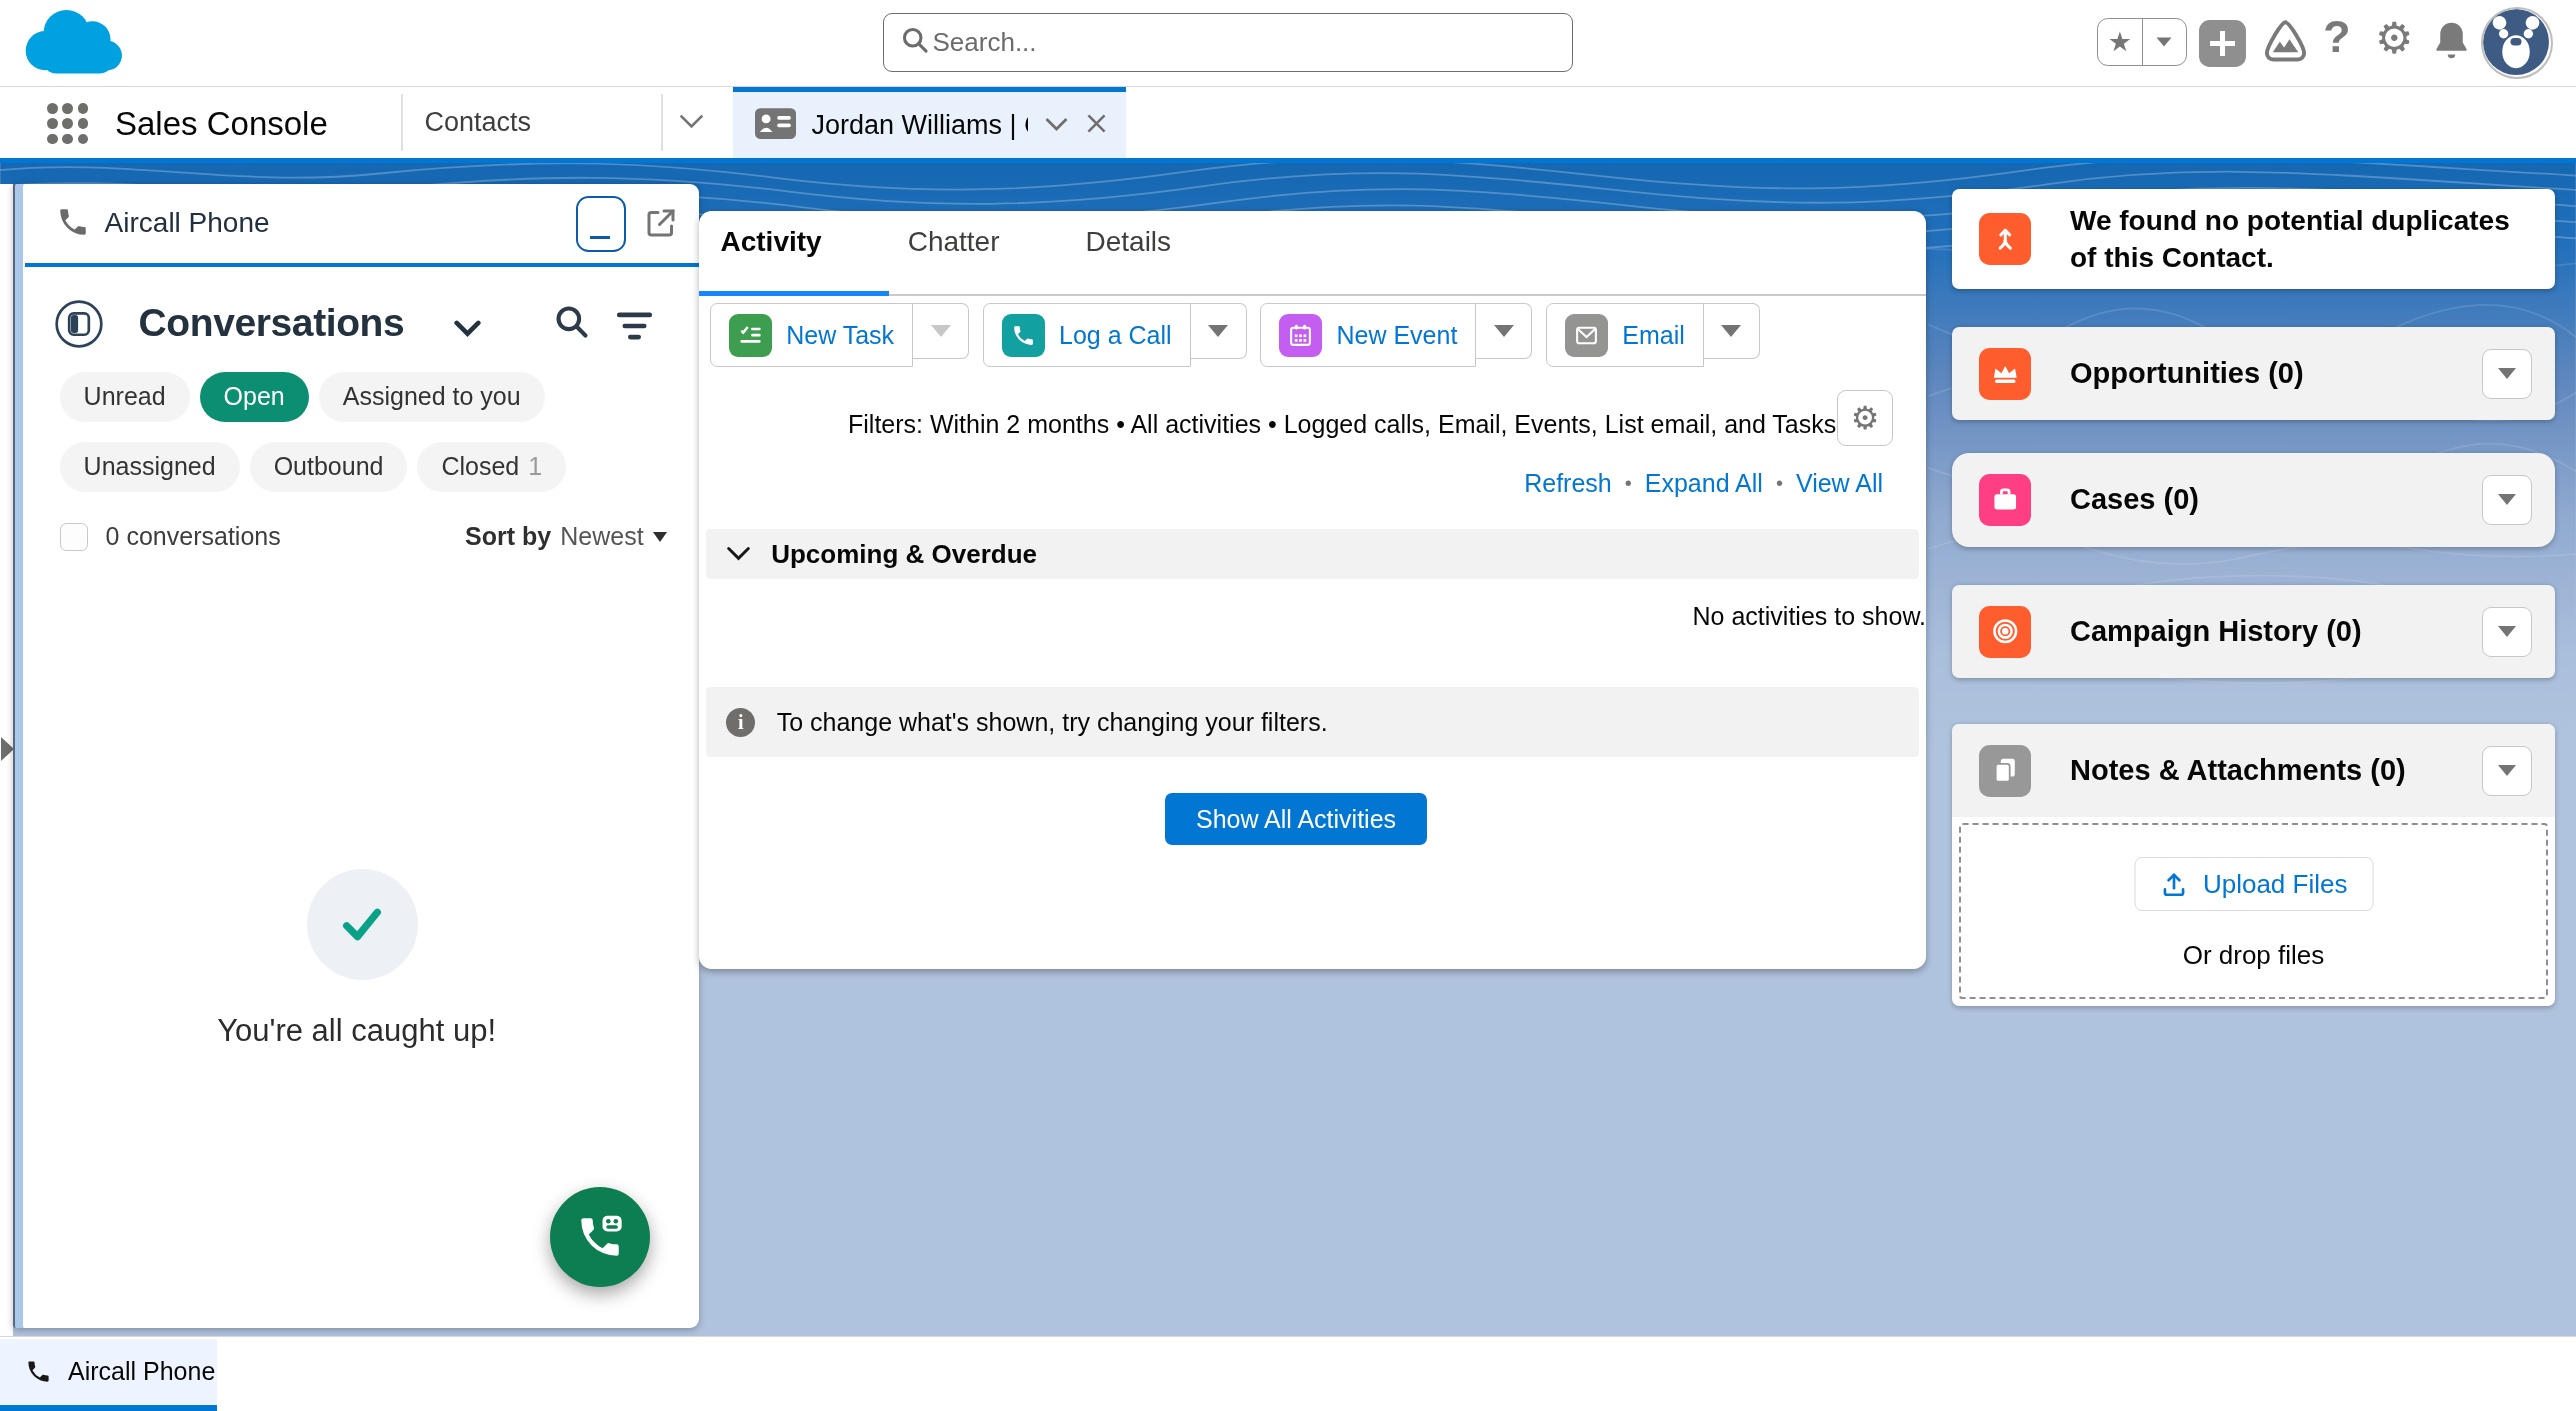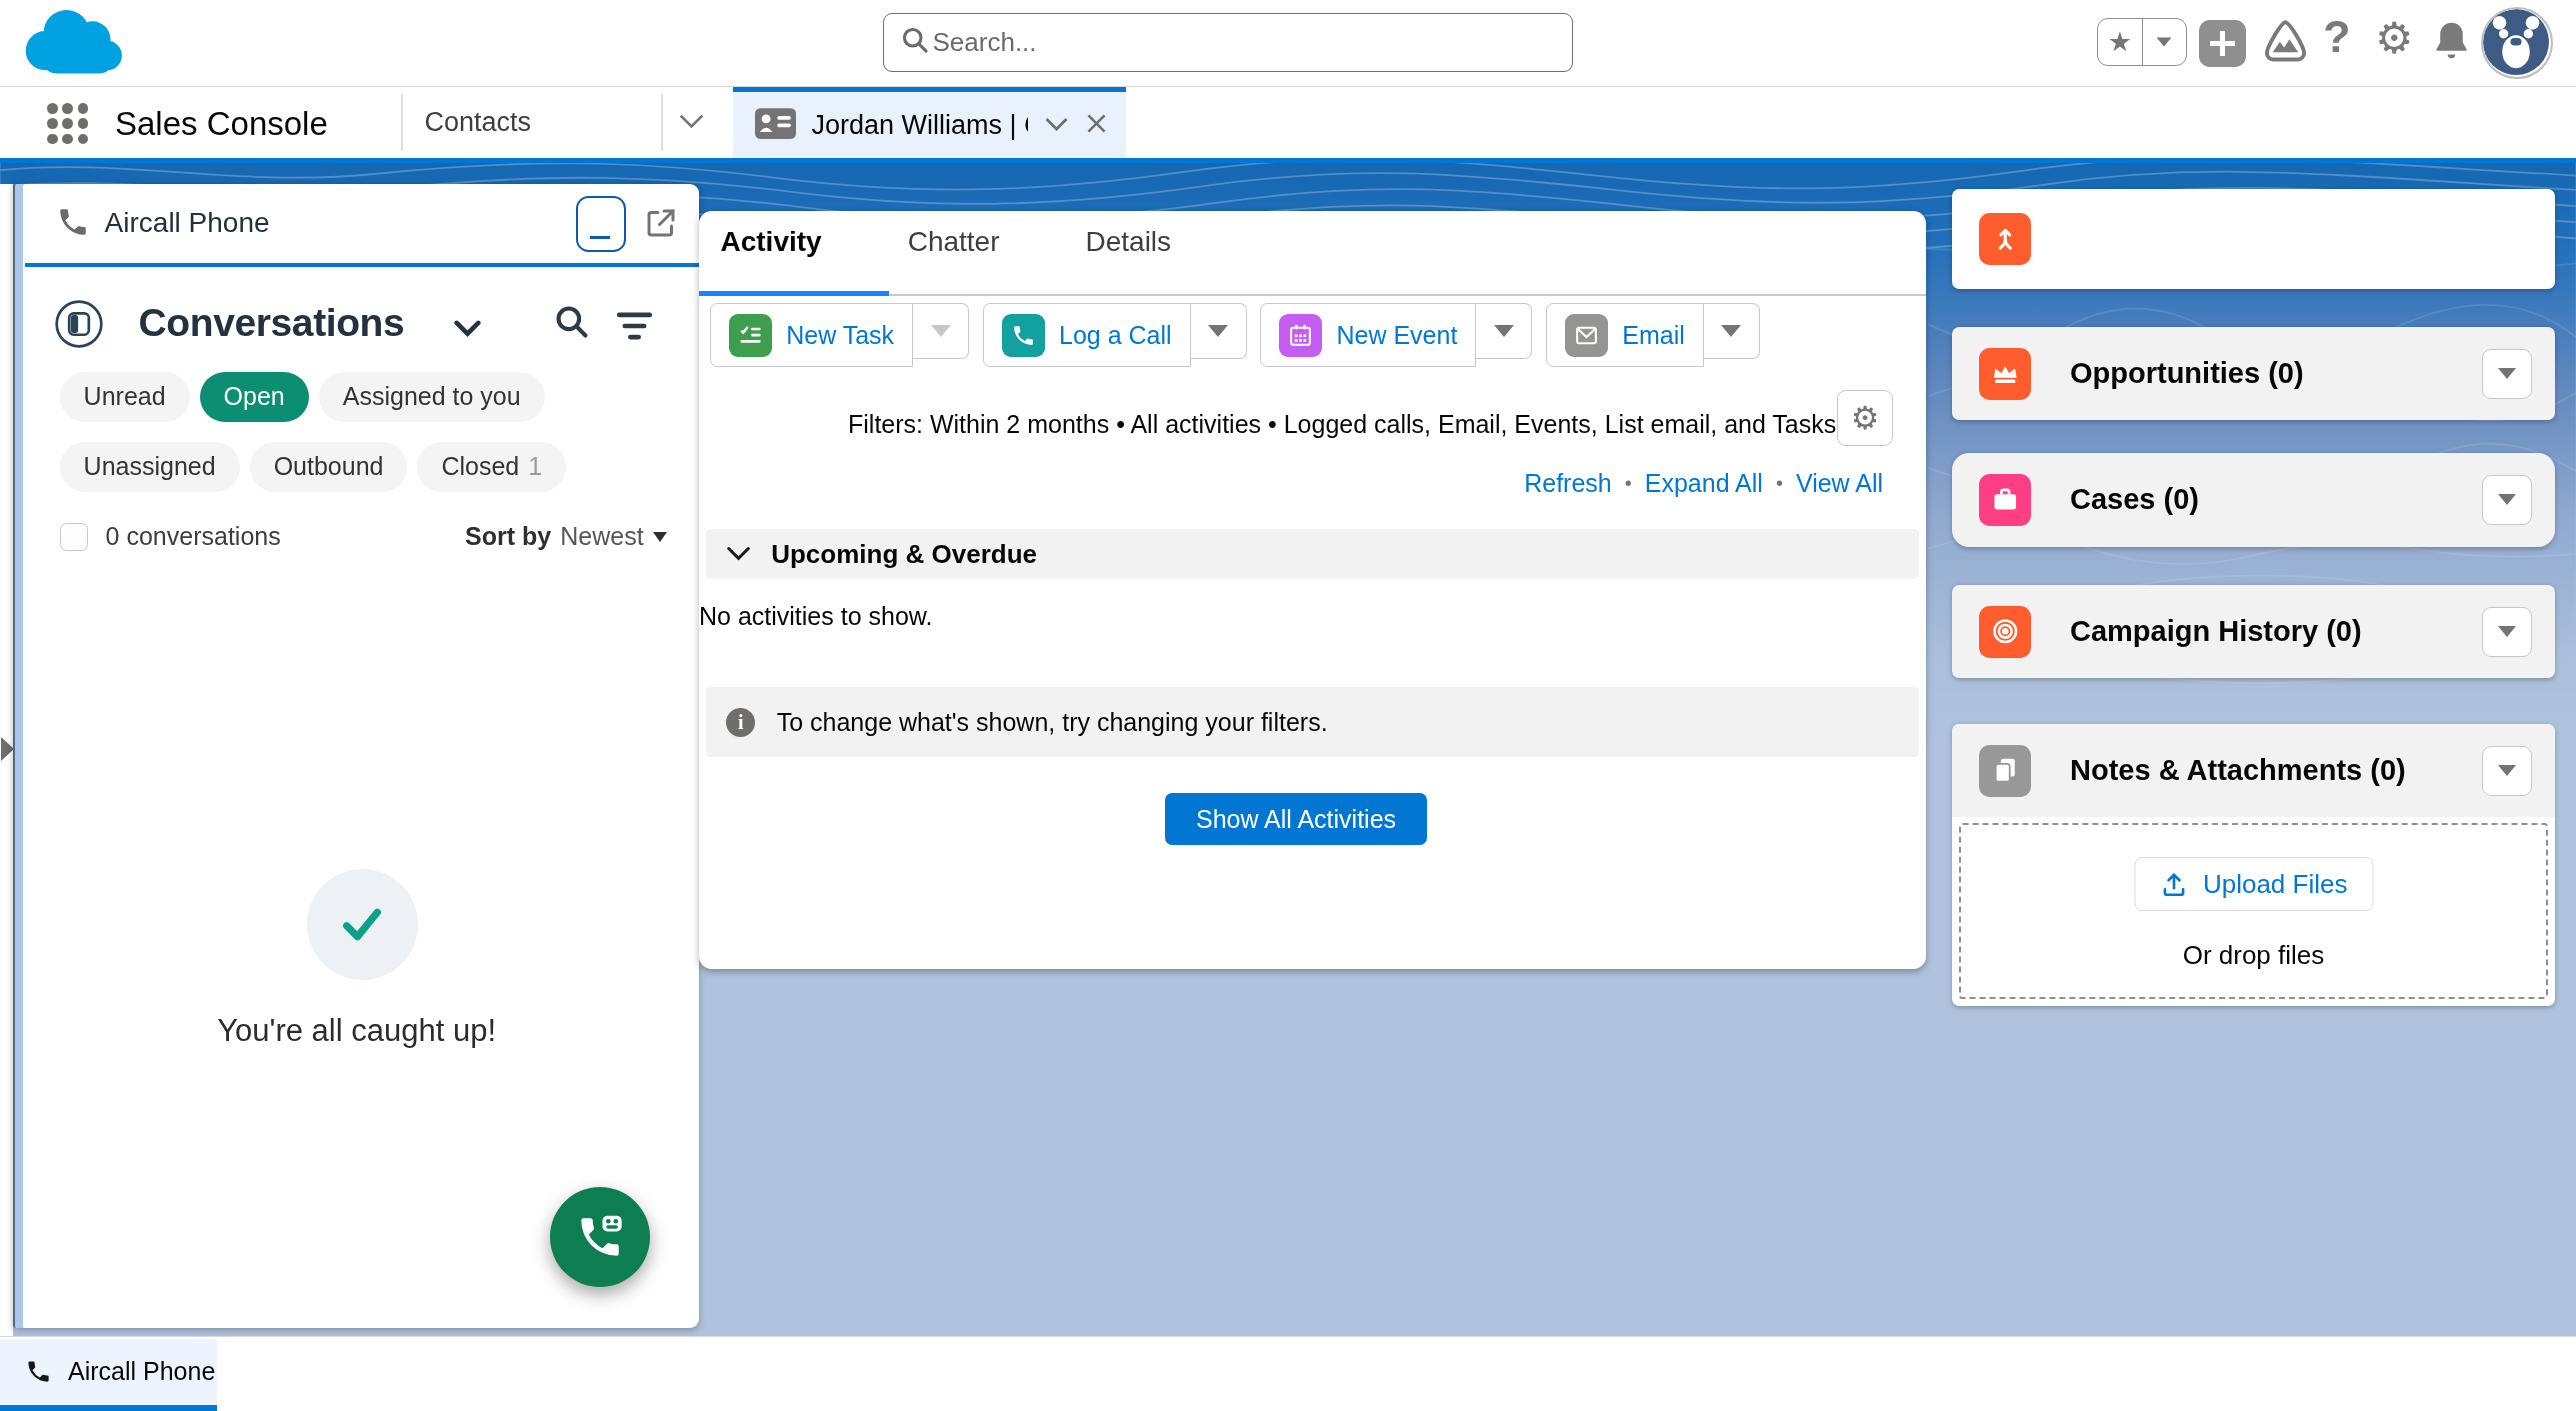--- a/index.html
+++ b/index.html
@@ -83,21 +83,21 @@
   .action-ic { width:43px; height:43px; border-radius:9px; display:flex; align-items:center; justify-content:center; }
   .ic-task { background:#3e9e50; } .ic-call { background:#12a0a0; } .ic-event { background:#c35ef0; } .ic-email { background:#949492; }
   .btn-label { font-size:25px; color:#0176d3; white-space:nowrap; }
   #filters-line { position:absolute; left:149px; top:199px; font-size:25px; color:#080707; }
   #filter-gear-btn { position:absolute; left:1138px; top:179px; width:56px; height:56px; border:1.8px solid #c9c7c5; border-radius:9px; display:flex; align-items:center; justify-content:center; font-size:32px; color:#747474; background:#fff; }
   #activity-links { position:absolute; right:43px; top:258px; display:flex; align-items:center; gap:13px; font-size:25px; }
   #activity-links a { color:#0176d3; text-decoration:none; }
   #activity-links .dot { color:#747474; font-size:20px; }
   #section-upcoming { position:absolute; left:7.2px; right:7.2px; top:318px; height:50px; background:#f3f2f2; border-radius:4.5px; display:flex; align-items:center; padding-left:20px; gap:20px; }
   #section-upcoming .sec-label { font-size:26px; font-weight:bold; color:#080707; }
-  #empty-line1 { position:absolute; left:0; right:0; top:391px; text-align:left; font-size:25px; color:#080707; }
+  #empty-line1 { position:absolute; left:0; right:0; top:391px; text-align:right; font-size:25px; color:#080707; }
   #empty-line2 { position:absolute; left:0; right:0; top:426px; text-align:center; font-size:25px; color:#080707; }
   #info-bar { position:absolute; left:7.2px; right:7.2px; top:476px; height:70px; background:#f3f2f2; border-radius:4.5px; display:flex; align-items:center; padding-left:20px; gap:21.5px; }
   #info-icon { width:29px; height:29px; border-radius:50%; background:#706e6b; color:#fff; display:flex; align-items:center; justify-content:center; font-size:20px; font-weight:bold; font-family:"Liberation Serif",serif; }
   #info-text { font-size:25px; color:#080707; }
   #show-all-btn { position:absolute; left:466px; top:582px; width:262px; height:52px; background:#0176d3; border:none; border-radius:7.2px; color:#fff; font-size:25px; font-family:"Liberation Sans",sans-serif; }
 
   
   .side-card { position:absolute; left:1952px; width:603px; border-radius:7.2px; box-shadow:0 1.8px 5.4px rgba(0,0,0,.25); }
   .card-head { height:93px; display:flex; align-items:center; padding:0 23px 0 27px; }
   .std-ic { width:52px; height:52px; border-radius:10.8px; display:flex; align-items:center; justify-content:center; flex:0 0 auto; }
@@ -471,20 +471,21 @@
 
   <div id="card-duplicates" class="side-card">
     <span class="std-ic ic-dup">
       <svg width="30.5" height="30.5" viewBox="0 0 24 24" fill="none" stroke="#fff" stroke-width="2.4" stroke-linecap="round" stroke-linejoin="round">
           <line x1="12" y1="5" x2="12" y2="13"></line>
           <polyline points="8.5,8.5 12,5 15.5,8.5"></polyline>
           <path d="M12 13 c0 3 -2.4 4.4 -4 6"></path>
           <path d="M12 13 c0 3 2.4 4.4 4 6"></path>
         </svg>
     </span>
+    <span id="dup-text">We found no potential duplicates of this Contact.</span>
   </div>
 
   <div id="card-opportunities" class="side-card">
     <div class="card-head">
       <span class="std-ic ic-opp">
         <svg width="30.5" height="30.5" viewBox="0 0 24 24">
             <path d="M3 15.5 4.3 8.3 9 12 12 6.3 15 12 19.7 8.3 21 15.5 Z" fill="#fff"></path>
             <rect x="4" y="17" width="16" height="2.6" rx="1.2" fill="#fff"></rect>
           </svg>
       </span>

